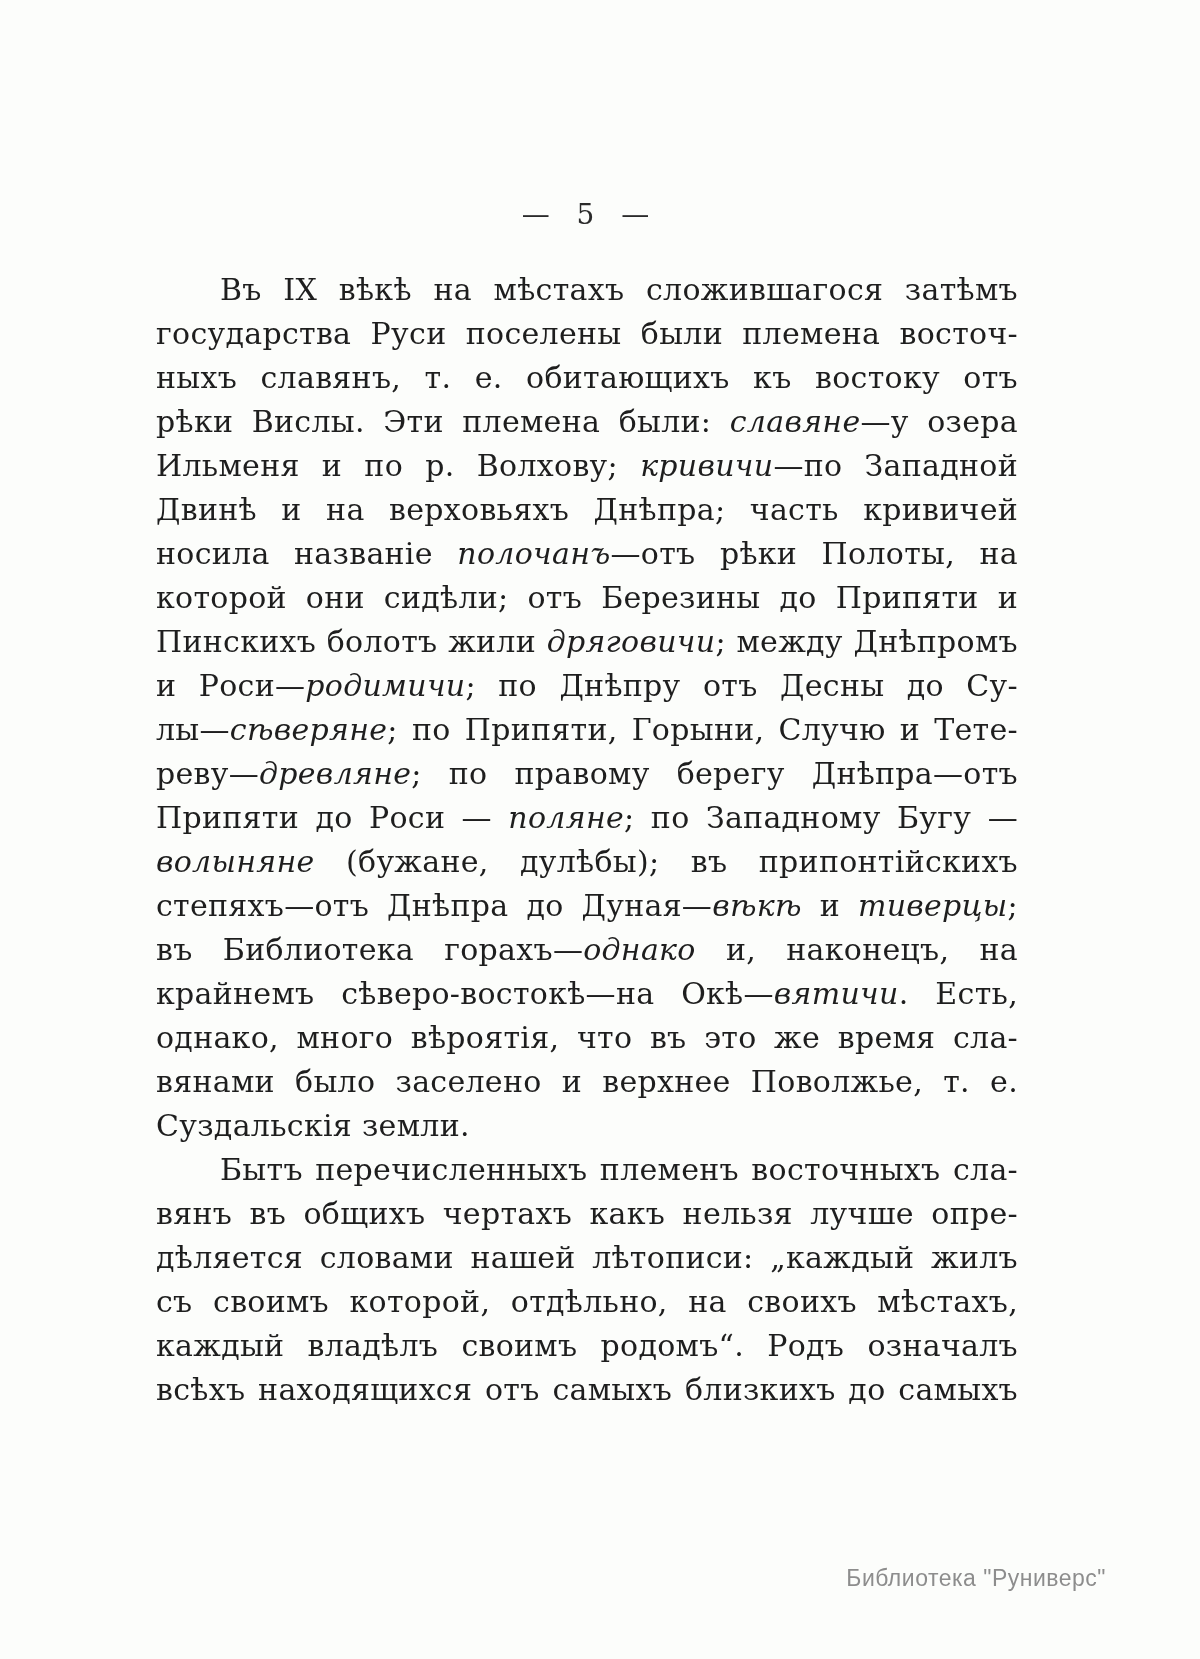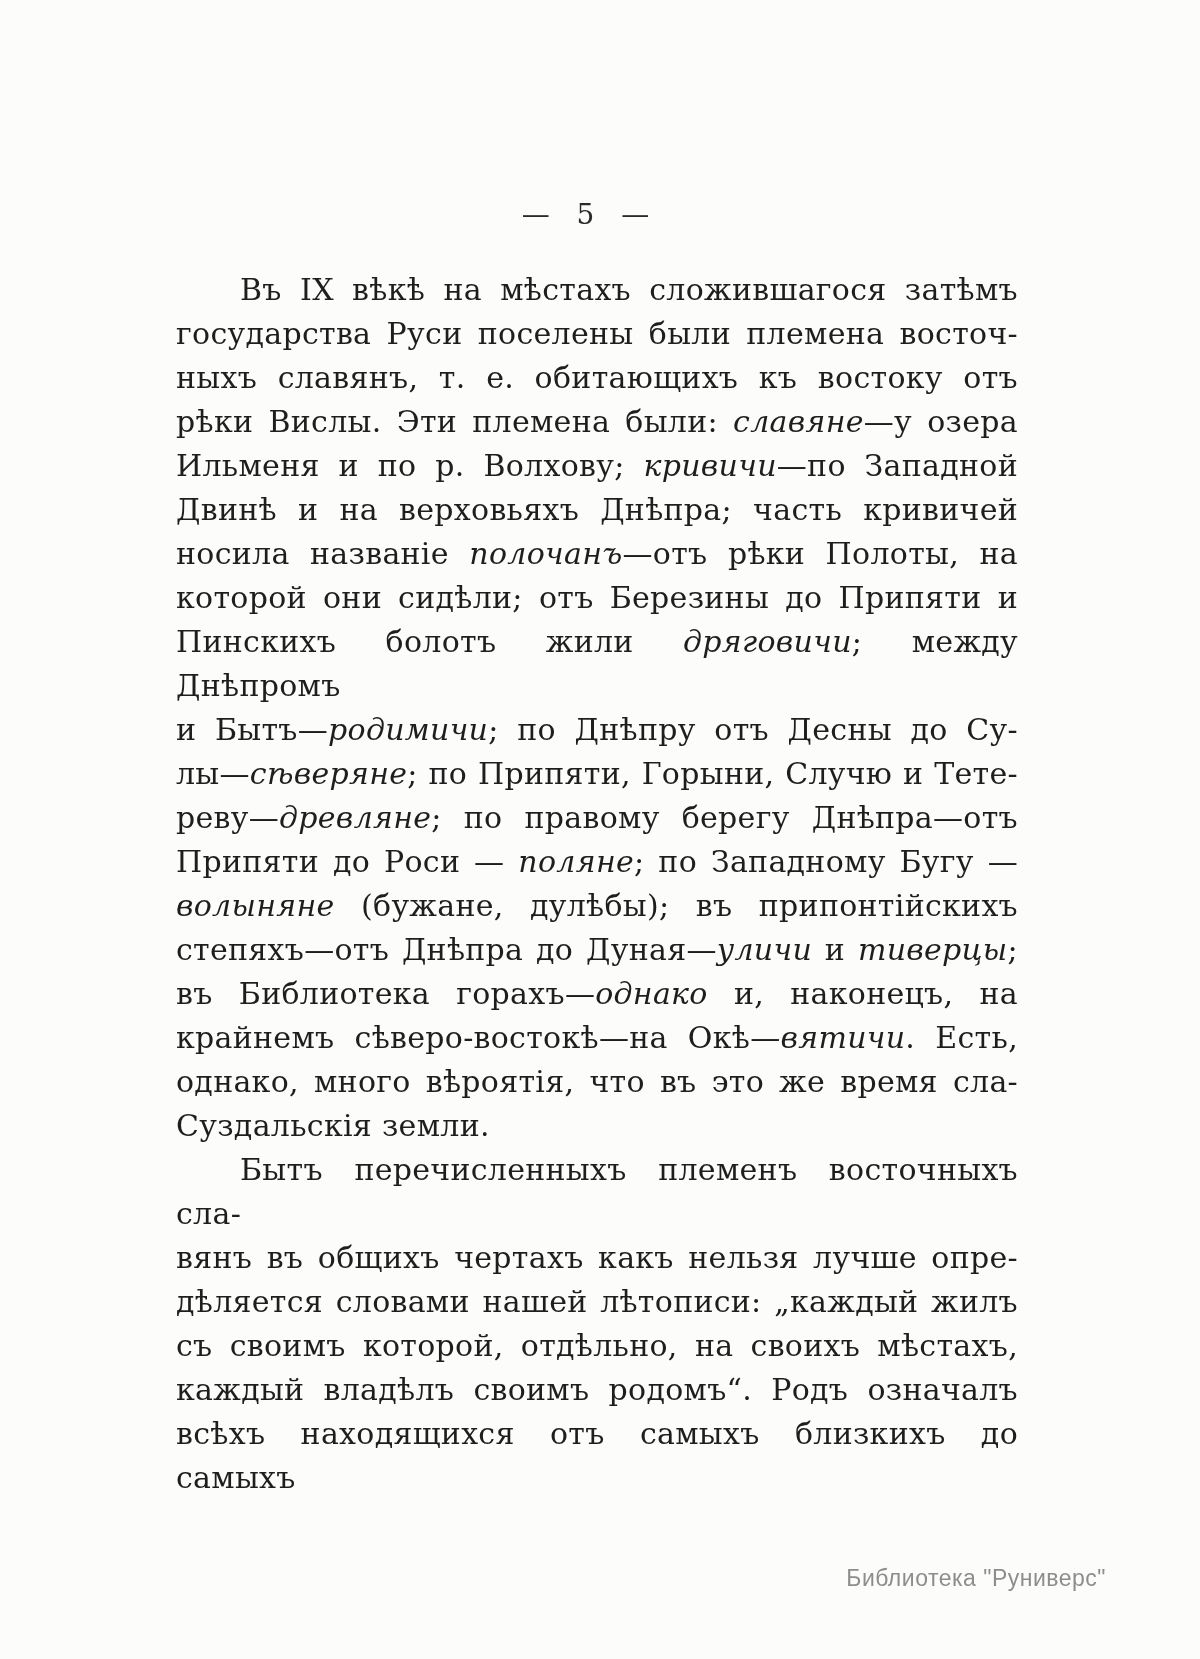--- a/index.html
+++ b/index.html
@@ -34,21 +34,20 @@
     width: 862px;
     font-size: 30px;
     line-height: 44px;
     letter-spacing: 0.3px;
   }
   .line {
     text-align: justify;
     text-align-last: justify;
     -moz-text-align-last: justify;
     white-space: normal;
-    margin-left: 20px;
   }
   .line.indent {
     text-indent: 64px;
   }
   .line.end {
     text-align-last: left;
     -moz-text-align-last: left;
   }
   .it {
     font-style: italic;
@@ -72,29 +71,30 @@
   <div class="body-text">
       <div class="line indent"><span>Въ IX вѣкѣ на мѣстахъ сложившагося затѣмъ</span></div>
       <div class="line"><span>государства Руси поселены были племена восточ-</span></div>
       <div class="line"><span>ныхъ славянъ, т. е. обитающихъ къ востоку отъ</span></div>
       <div class="line"><span>рѣки Вислы. Эти племена были: </span><span class="it">славяне</span><span>—у озера</span></div>
       <div class="line"><span>Ильменя и по р. Волхову; </span><span class="it">кривичи</span><span>—по Западной</span></div>
       <div class="line"><span>Двинѣ и на верховьяхъ Днѣпра; часть кривичей</span></div>
       <div class="line"><span>носила названіе </span><span class="it">полочанъ</span><span>—отъ рѣки Полоты, на</span></div>
       <div class="line"><span>которой они сидѣли; отъ Березины до Припяти и</span></div>
       <div class="line"><span>Пинскихъ болотъ жили </span><span class="it">дряговичи</span><span>; между Днѣпромъ</span></div>
-      <div class="line"><span>и Бытъ—</span><span class="it">родимичи</span><span>; по Днѣпру отъ Десны до Су-</span></div>
+      <div class="line"><span>и Роси—</span><span class="it">родимичи</span><span>; по Днѣпру отъ Десны до Су-</span></div>
       <div class="line"><span>лы—</span><span class="it">сѣверяне</span><span>; по Припяти, Горыни, Случю и Тете-</span></div>
       <div class="line"><span>реву—</span><span class="it">древляне</span><span>; по правому берегу Днѣпра—отъ</span></div>
       <div class="line"><span>Припяти до Роси — </span><span class="it">поляне</span><span>; по Западному Бугу —</span></div>
       <div class="line"><span class="it">волыняне</span><span> (бужане, дулѣбы); въ припонтійскихъ</span></div>
-      <div class="line"><span>степяхъ—отъ Днѣпра до Дуная—</span><span class="it">уличи</span><span> и </span><span class="it">тиверцы</span><span>;</span></div>
+      <div class="line"><span>степяхъ—отъ Днѣпра до Дуная—</span><span class="it">вѣкѣ</span><span> и </span><span class="it">тиверцы</span><span>;</span></div>
       <div class="line"><span>въ Библиотека горахъ—</span><span class="it">однако</span><span> и, наконецъ, на</span></div>
       <div class="line"><span>крайнемъ сѣверо-востокѣ—на Окѣ—</span><span class="it">вятичи</span><span>. Есть,</span></div>
       <div class="line"><span>однако, много вѣроятія, что въ это же время сла-</span></div>
+      <div class="line"><span>вянами было заселено и верхнее Поволжье, т. е.</span></div>
       <div class="line end"><span>Суздальскія земли.</span></div>
       <div class="line indent"><span>Бытъ перечисленныхъ племенъ восточныхъ сла-</span></div>
       <div class="line"><span>вянъ въ общихъ чертахъ какъ нельзя лучше опре-</span></div>
       <div class="line"><span>дѣляется словами нашей лѣтописи: „каждый жилъ</span></div>
       <div class="line"><span>съ своимъ которой, отдѣльно, на своихъ мѣстахъ,</span></div>
       <div class="line"><span>каждый владѣлъ своимъ родомъ“. Родъ означалъ</span></div>
       <div class="line"><span>всѣхъ находящихся отъ самыхъ близкихъ до самыхъ</span></div>
     </div>
 
   <div class="watermark">Библиотека "Руниверс"</div>

